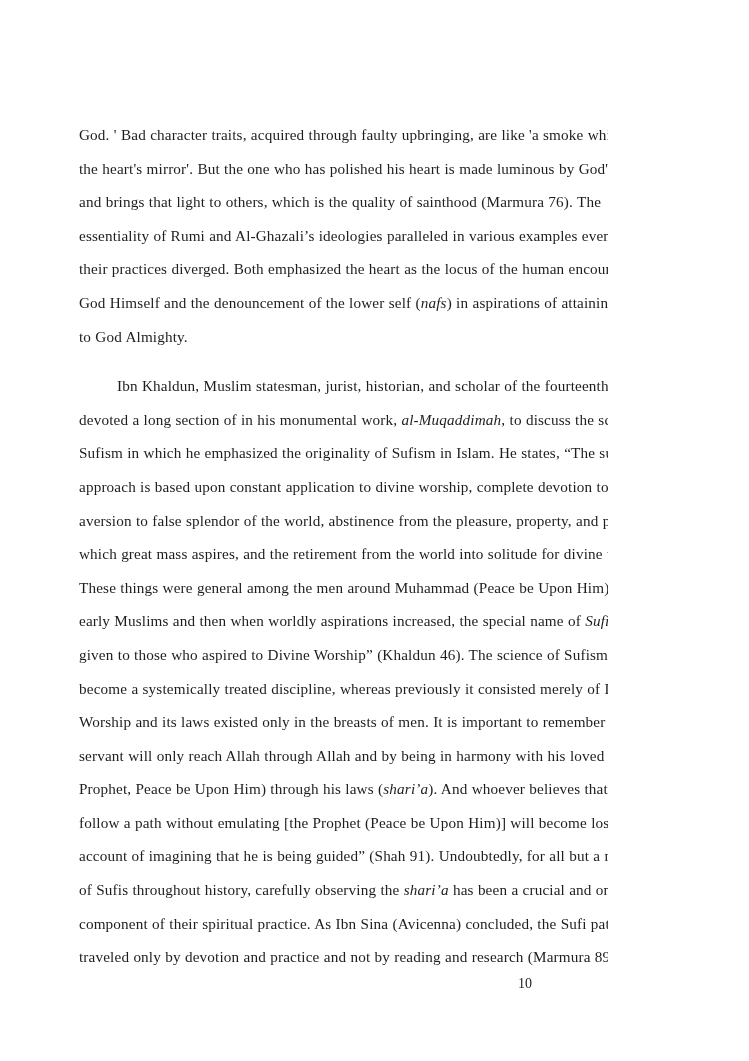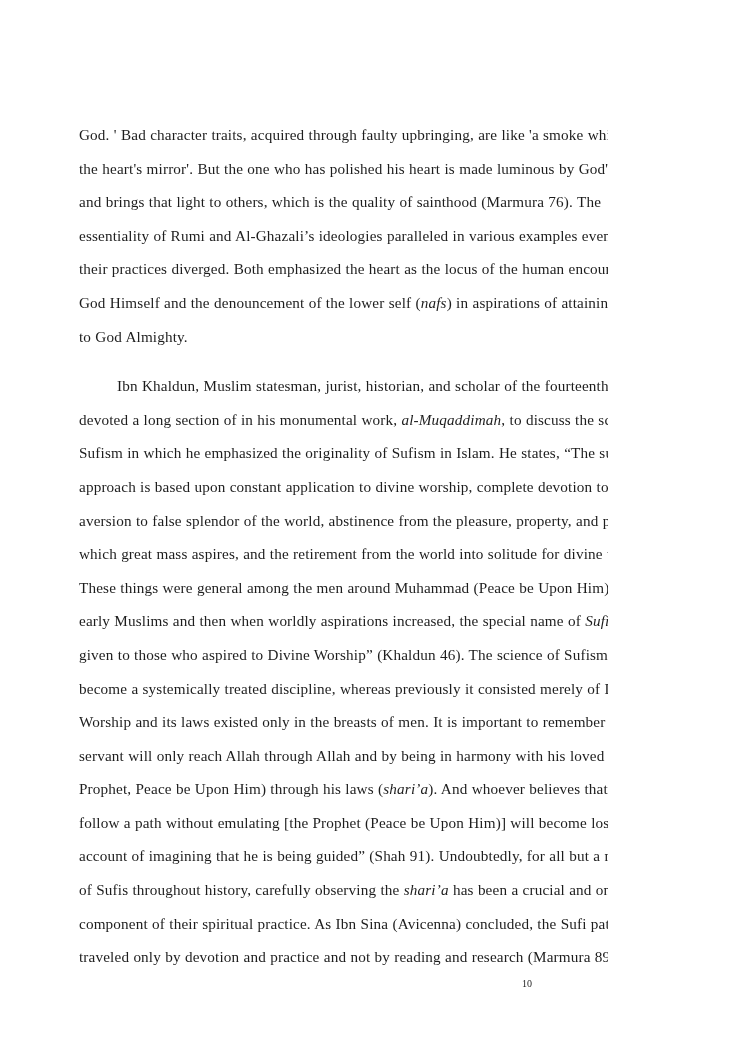--- a/index.html
+++ b/index.html
@@ -39,21 +39,21 @@
   p.indent {
     text-indent: 38px;
   }
   .it {
     font-style: italic;
   }
   .page-number {
     position: absolute;
     right: 76px;
     top: 975px;
-    font-size: 10px;
+    font-size: 14px;
     line-height: 18px;
     color: #1d1d1d;
     font-family: "Liberation Serif", "DejaVu Serif", serif;
   }
 </style>
 </head>
 <body>
 
 <div class="page">
 

